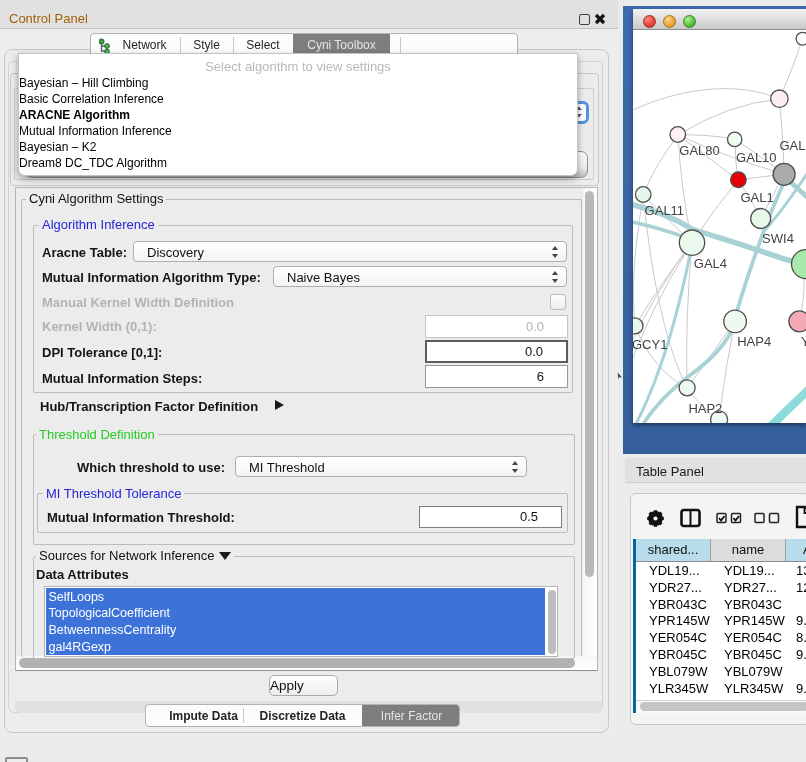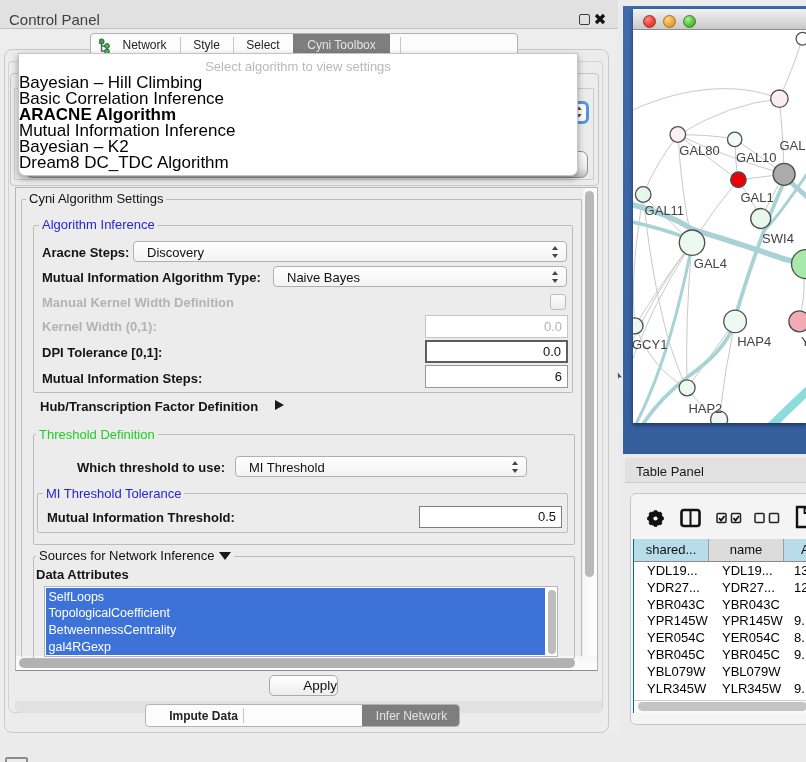--- a/index.html
+++ b/index.html
@@ -9,33 +9,33 @@
 .lbl{position:absolute;font-size:13px;font-weight:bold;color:#141414;white-space:nowrap}
 .lbl.dis{color:#b3b3b3}
 .fs{position:absolute;border:1px solid #bcbcbc;border-radius:2px}
 .fs-title{position:absolute;font-size:13px;background:#ececec;padding:0 3px;white-space:nowrap;line-height:13px}
 .combo{position:absolute;background:linear-gradient(#ffffff,#f3f3f3);border:1px solid #b0b0b0;
  border-radius:4px;font-size:13px;color:#111;box-sizing:border-box}
 .combo span{position:absolute;left:13px;top:50%;transform:translateY(-50%);white-space:nowrap}
 .carr{position:absolute;right:7px;top:50%;width:7px;height:12px;transform:translateY(-50%)}
 .carr:before{content:"";position:absolute;left:0;top:0;border:3.5px solid transparent;border-bottom:4.5px solid #444;border-top:none}
 .carr:after{content:"";position:absolute;left:0;bottom:0;border:3.5px solid transparent;border-top:4.5px solid #444;border-bottom:none}
-.inp{position:absolute;background:#fff;box-sizing:border-box;font-size:13px;color:#111;text-align:right;padding-right:5px}
+.inp{position:absolute;background:#fff;box-sizing:border-box;font-size:13px;color:#111;text-align:right;padding-right:23px}
 .tabbar{position:absolute;background:#fcfcfc;border:1px solid #b3b3b3;border-radius:4px;overflow:hidden;box-sizing:border-box}
 .tseg{position:absolute;top:0;bottom:0;font-size:12px;color:#242424;display:flex;align-items:center;justify-content:center;white-space:nowrap}
 .tseg.dark{background:#7e7e7e;color:#e4e4e4}
 .tdiv{position:absolute;top:3px;bottom:3px;width:1px;background:#c8c8c8}
 </style>
 </head>
 <body>
 
 <div class="abs" style="left:3px;top:0;width:2px;height:3px;background:#555"></div>
 <div class="abs" style="left:0;top:4;width:618px;height:733px;background:#ededed"></div>
 <div class="abs" style="left:0;top:4;width:618px;height:28px;background:#e1e1e1;border-bottom:1px solid #c0c0c0"></div>
-<div class="abs" style="left:9px;top:11px;font-size:15px;color:#404040">Control Panel</div>
+<div class="abs" style="left:9px;top:11px;font-size:13px;color:#a16207">Control Panel</div>
 <div class="abs" style="left:579px;top:14px;width:9px;height:9px;border:1.5px solid #3c3c3c;border-radius:2px"></div>
 <svg class="abs" style="left:594px;top:13px" width="12" height="12" viewBox="0 0 12 12">
     <path d="M2 2 L10 10 M10 2 L2 10" stroke="#111" stroke-width="3.2" fill="none"></path>
   </svg>
 
 <div class="abs" style="left:4px;top:49px;width:605px;height:684px;background:#ececec;border:1px solid #c9c9c9;border-radius:8px;box-sizing:border-box"></div>
 
 <div class="tabbar" style="left:90px;top:33px;width:428px;height:24px">
   <div class="tseg dark" style="left:202px;width:97px">Cyni Toolbox</div>
   <div class="tdiv" style="left:89px"></div>
@@ -73,21 +73,21 @@
 
 <div class="abs" style="left:16px;top:656px;width:581px;height:14px;background:linear-gradient(#f6f6f6,#fff)"></div>
 <div class="abs" style="left:19px;top:658px;width:556px;height:10px;background:#b2b2b2;border-radius:5px"></div>
 
 <div class="fs" style="left:21px;top:199px;width:559px;height:457px;border-bottom:none"></div>
 <div class="fs-title" style="left:26px;top:192px;color:#111">Cyni Algorithm Settings</div>
 
 <div class="fs" style="left:33px;top:225px;width:538px;height:166px"></div>
 <div class="fs-title" style="left:39px;top:218px;color:#2525d8">Algorithm Inference</div>
 
-<div class="lbl" style="left:42px;top:245px">Aracne Steps:</div>
+<div class="lbl" style="left:42px;top:245px">Aracne Table:</div>
 <div class="combo" style="left:133px;top:241px;width:434px;height:21px">
     <span>Discovery</span>
     <i class="carr"></i>
   </div>
 
 <div class="lbl" style="left:42px;top:270px">Mutual Information Algorithm Type:</div>
 <div class="combo" style="left:273px;top:266px;width:294px;height:21px">
     <span>Naive Bayes</span>
     <i class="carr"></i>
   </div>
@@ -125,31 +125,32 @@
 <div class="fs" style="left:33px;top:556px;width:540px;height:101px"></div>
 <div class="fs-title" style="left:36px;top:549px;color:#111">Sources for Network Inference <span style="display:inline-block;width:0;height:0;border-top:8px solid #1a1a1a;border-left:6.5px solid transparent;border-right:6.5px solid transparent;margin-left:1px"></span></div>
 
 <div class="lbl" style="left:36px;top:567px">Data Attributes</div>
 
 <div class="abs" style="left:44px;top:586px;width:514px;height:71px;background:#fff;border:1px solid #b5b5b5;box-sizing:border-box"></div>
 <div class="abs" style="left:45.5px;top:587.5px;width:499px;height:67.5px;background:#3d72d9"></div>
 <div class="abs" style="left:48.5px;top:588.5px;font-size:12.5px;color:#fff;line-height:16.9px">SelfLoops<br>TopologicalCoefficient<br>BetweennessCentrality<br>gal4RGexp</div>
 <div class="abs" style="left:548px;top:590px;width:8px;height:64px;background:#bdbdbd;border-radius:4px"></div>
 
-<div class="abs" style="left:269px;top:675px;width:69px;height:21px;background:linear-gradient(#ffffff,#ededed);border:1px solid #a9a9a9;border-radius:5px;box-sizing:border-box;font-size:13.5px;color:#111;text-align:right;line-height:19px">Apply</div>
+<div class="abs" style="left:269px;top:675px;width:69px;height:21px;background:linear-gradient(#ffffff,#ededed);border:1px solid #a9a9a9;border-radius:5px;box-sizing:border-box;font-size:13.5px;color:#111;text-align:left;line-height:19px">Apply</div>
 
 <div class="tabbar" style="left:145px;top:704px;width:315px;height:23px">
-  <div class="tseg dark" style="left:216px;width:99px">Infer Network</div>
+  <div class="tseg dark" style="left:216px;width:99px">Infer Factor</div>
   <div class="tdiv" style="left:97px"></div>
   <div class="tseg" style="left:9px;width:97px;font-weight:bold">Impute Data</div>
+  <div class="tseg" style="left:97px;width:119px;font-weight:bold">Discretize Data</div>
 </div>
 
 <div class="abs" style="left:18px;top:53px;width:560px;height:123px;background:#fff;border:1px solid #c4c4c4;border-radius:0 0 7px 7px;box-shadow:0 3px 7px rgba(0,0,0,0.35);box-sizing:border-box;z-index:30"></div>
 <div class="abs" style="left:18px;top:59px;width:560px;text-align:center;font-size:13px;color:#b9b9b9;z-index:31">Select algorithm to view settings</div>
-<div class="abs" style="left:19px;top:75px;font-size:17px;color:#000;line-height:16.1px;z-index:31">Bayesian – Hill Climbing<br>Basic Correlation Inference<br><b>ARACNE Algorithm</b><br>Mutual Information Inference<br>Bayesian – K2<br>Dream8 DC_TDC Algorithm</div>
+<div class="abs" style="left:19px;top:75px;font-size:12px;color:#000;line-height:16.1px;z-index:31">Bayesian – Hill Climbing<br>Basic Correlation Inference<br><b>ARACNE Algorithm</b><br>Mutual Information Inference<br>Bayesian – K2<br>Dream8 DC_TDC Algorithm</div>
 
 <div class="abs" style="left:623px;top:6px;width:183px;height:448px;background:linear-gradient(#3e6bab,#355e9d)"></div>
 
 <div class="abs" style="left:633px;top:9px;width:173px;height:414px;background:#fff;box-shadow:0 2px 4px rgba(0,0,0,0.45)"></div>
 <div class="abs" style="left:633px;top:9px;width:173px;height:21px;background:linear-gradient(#f2f2f2,#c9c9c9);border-bottom:1px solid #8e8e8e;box-sizing:border-box"></div>
 <div class="abs" style="left:643px;top:15px;width:11px;height:11px;border-radius:50%;background:radial-gradient(circle at 35% 30%,#fb8d84,#ee4237 55%,#c4342a);border:0.5px solid #9f2e24"></div>
 <div class="abs" style="left:663px;top:15px;width:11px;height:11px;border-radius:50%;background:radial-gradient(circle at 35% 30%,#fbd98a,#f2a53a 55%,#cd8b28);border:0.5px solid #9d7420"></div>
 <div class="abs" style="left:683px;top:15px;width:11px;height:11px;border-radius:50%;background:radial-gradient(circle at 35% 30%,#b1ee9a,#58c23f 55%,#3f9e2c);border:0.5px solid #35851f"></div>
 
 <svg class="abs" style="left:633px;top:30px" width="173" height="393" viewBox="0 0 173 393">
@@ -248,21 +249,21 @@
     <rect x="139.5" y="19.5" width="9" height="9" rx="1"></rect>
   </g>
   <g fill="none" stroke="#111" stroke-width="1.8">
     <path d="M89 24 l2 2.5 3.5 -4.5"></path>
     <path d="M103.5 24 l2 2.5 3.5 -4.5"></path>
   </g>
   <path d="M167 13 h8 l5.5 5.5 V 33 h-13.5 z" fill="none" stroke="#111" stroke-width="2.4"></path>
   <path d="M174.5 13 v6 h6.5" fill="none" stroke="#111" stroke-width="1.8"></path>
 </svg>
 
-<div class="abs" style="left:633px;top:539px;width:173px;height:174px;background:#fff;border-left:1px solid #0369a1;box-sizing:border-box;overflow:hidden">
+<div class="abs" style="left:633px;top:539px;width:173px;height:174px;background:#fff;border-left:3px solid #0369a1;box-sizing:border-box;overflow:hidden">
   <div class="abs" style="left:0;top:0;width:75px;height:23px;background:#b8dcea;border-right:1px solid #9d9d9d;border-bottom:1px solid #8a8a8a;box-sizing:border-box;text-align:center;font-size:13px;line-height:22px;color:#111">shared...</div>
   <div class="abs" style="left:75px;top:0;width:75px;height:23px;background:#dcdcdc;border-right:1px solid #9d9d9d;border-bottom:1px solid #8a8a8a;box-sizing:border-box;text-align:center;font-size:13px;line-height:22px;color:#111">name</div>
   <div class="abs" style="left:150px;top:0;width:23px;height:23px;background:#b8dcea;border-bottom:1px solid #8a8a8a;box-sizing:border-box;font-size:13px;line-height:22px;color:#111">
       <span style="position:absolute;left:17px">Av</span>
     </div>
   <div class="abs" style="left:13px;top:24px;font-size:13px;color:#000;line-height:16.8px">YDL19...<br>YDR27...<br>YBR043C<br>YPR145W<br>YER054C<br>YBR045C<br>YBL079W<br>YLR345W<br>YIL052C</div>
   <div class="abs" style="left:88px;top:24px;font-size:13px;color:#000;line-height:16.8px">YDL19...<br>YDR27...<br>YBR043C<br>YPR145W<br>YER054C<br>YBR045C<br>YBL079W<br>YLR345W<br>YIL052C</div>
   <div class="abs" style="left:160px;top:24px;font-size:13px;color:#000;line-height:16.8px">13<br>12<br><br>9.<br>8.<br>9.<br><br>9.<br>9.</div>
   <div class="abs" style="left:0;top:161px;width:173px;height:13px;background:#fafafa;border-top:1px solid #cfcfcf"></div>
   <div class="abs" style="left:4px;top:163px;width:169px;height:9px;background:#c4c4c4;border-radius:5px"></div>

